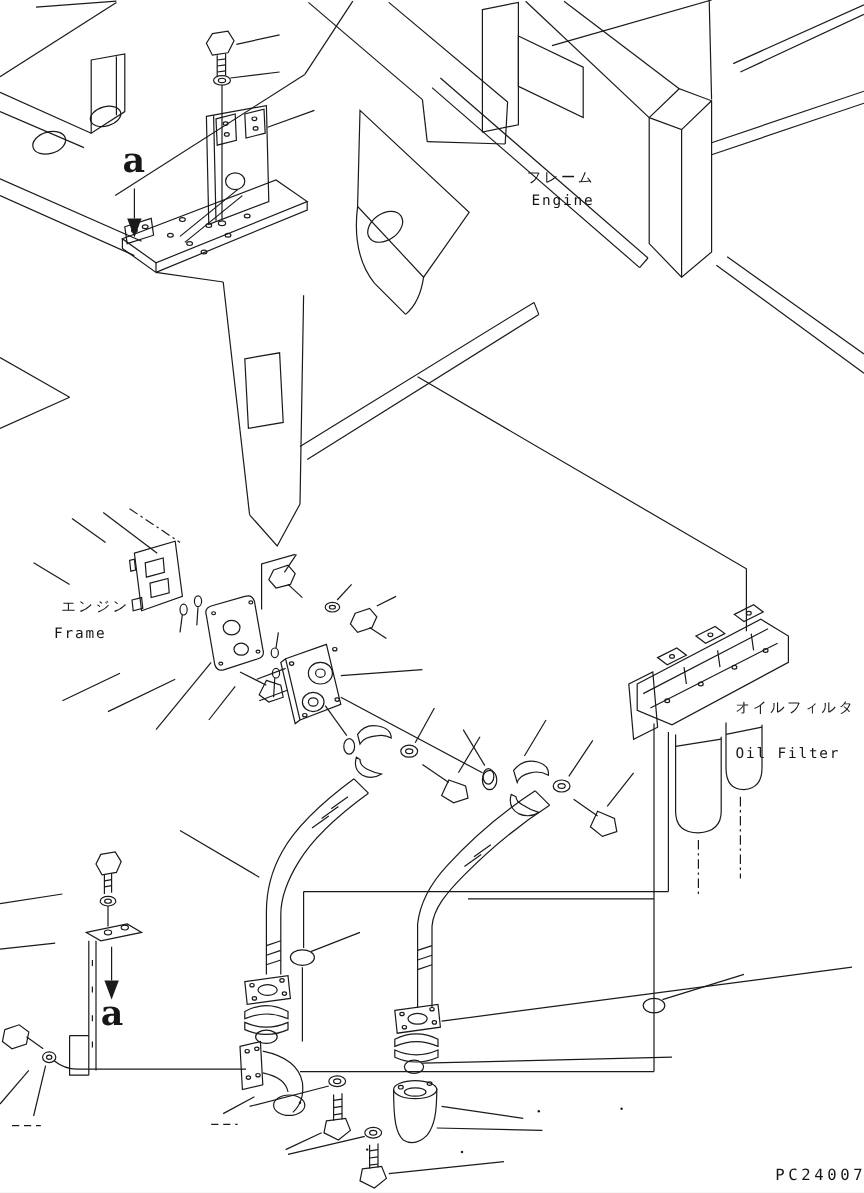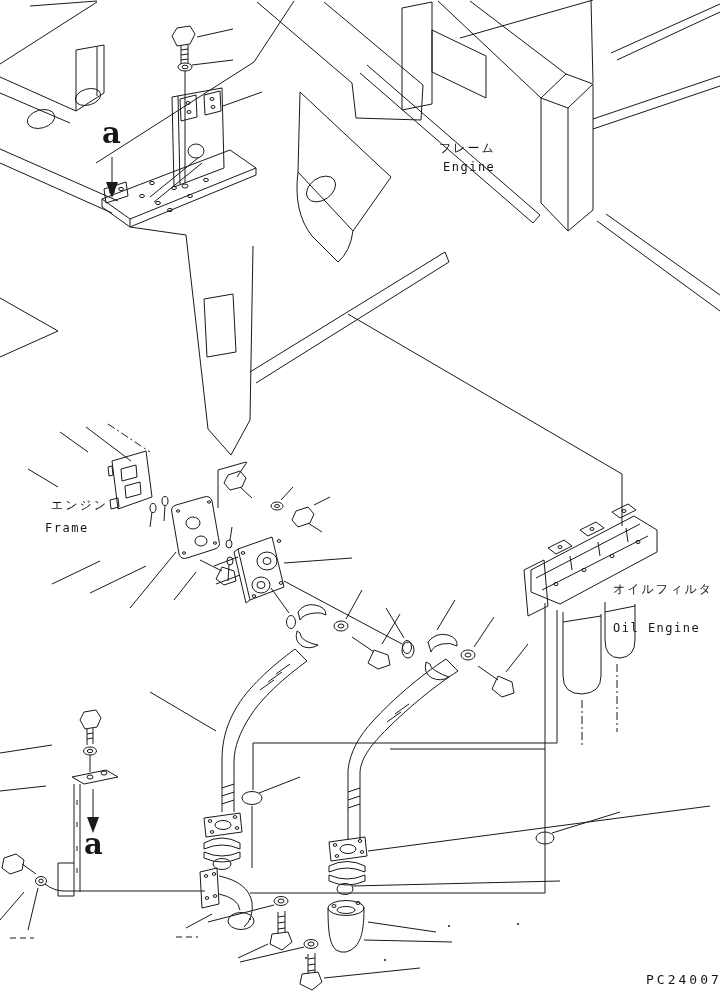--- a/index.html
+++ b/index.html
@@ -391,19 +391,19 @@
   </g>
 </svg>
 
   <div class="lbl jp" style="left:439px;top:142px">フレーム</div>
   <div class="lbl en" style="left:443px;top:161px">Engine</div>
 
   <div class="lbl jp" style="left:51px;top:499px">エンジン</div>
   <div class="lbl en" style="left:45px;top:522px">Frame</div>
 
   <div class="lbl jp" style="left:613px;top:583px">オイルフィルタ</div>
-  <div class="lbl en" style="left:613px;top:622px">Oil Engine</div>
+  <div class="lbl en" style="left:613px;top:622px">Oil Filter</div>
 
   <div class="lbl marker" style="left:102px;top:119px">a</div>
   <div class="lbl marker" style="left:84px;top:830px">a</div>
 
   <div class="lbl dwgno" style="left:646px;top:973px">PC24007</div>
 </div>
 
 </body></html>

